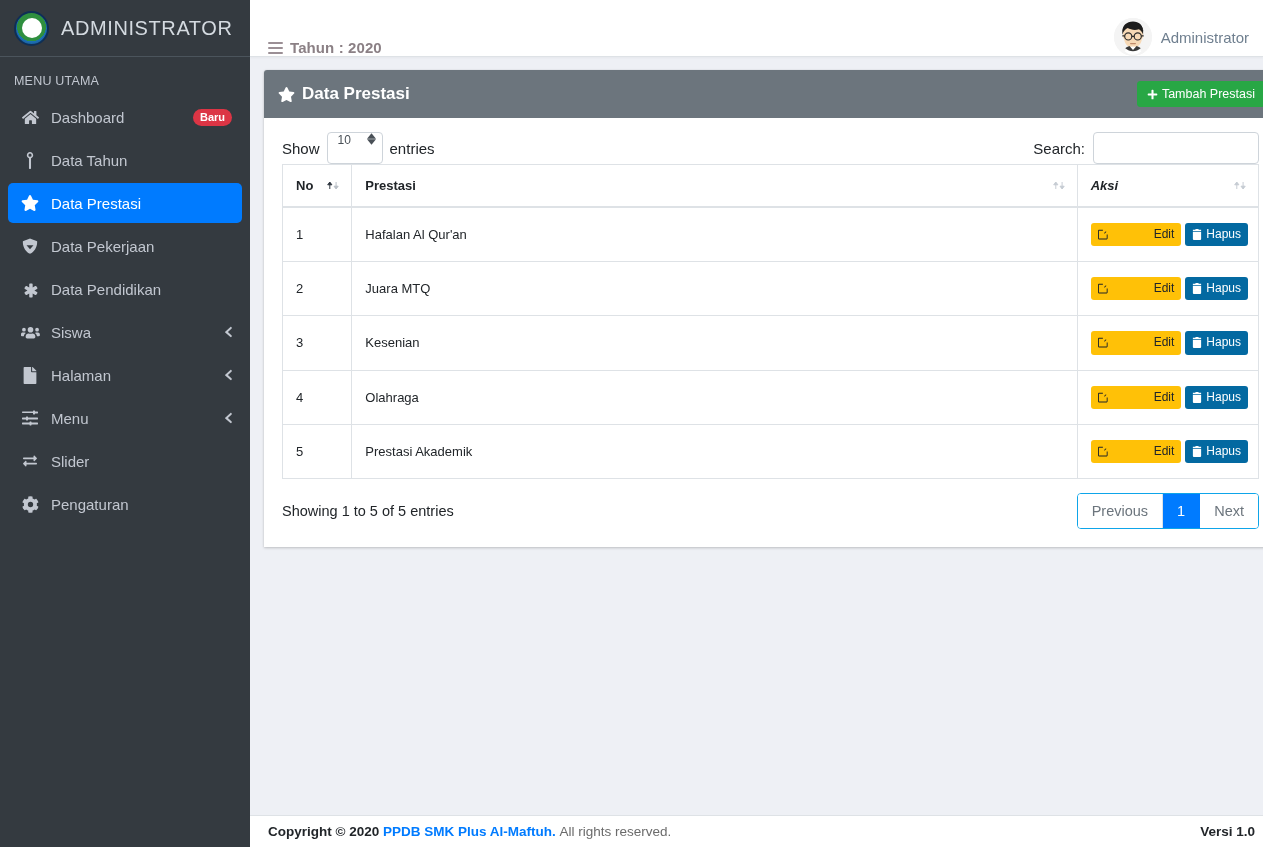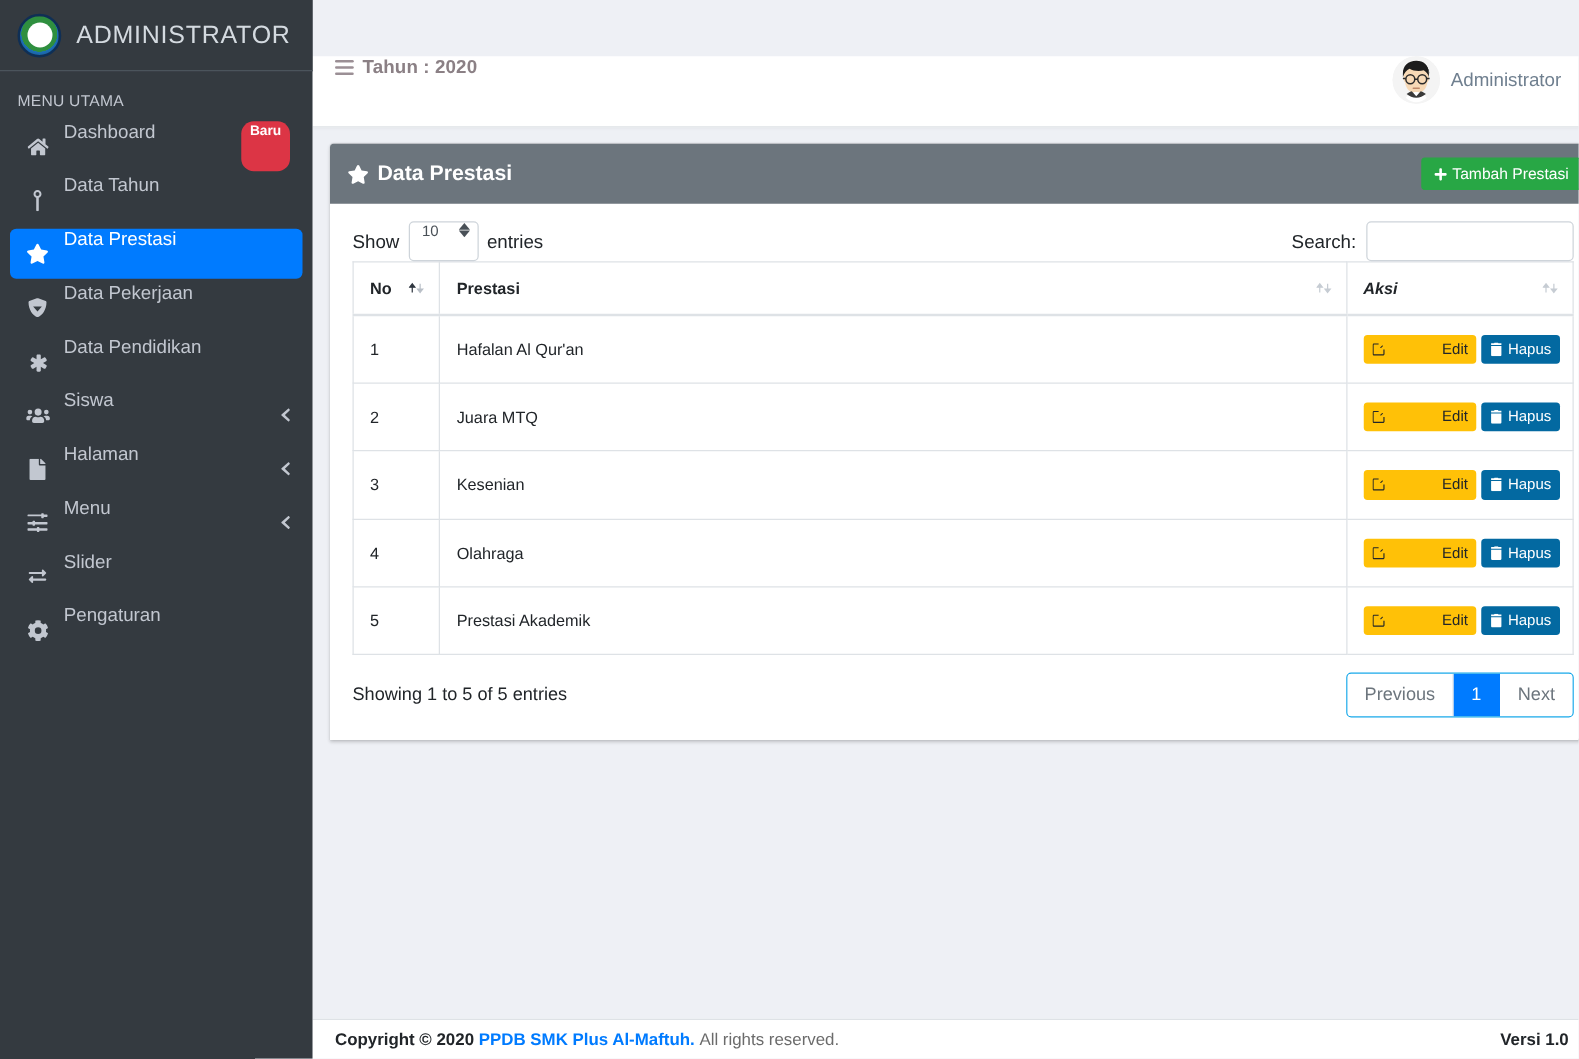--- a/index.html
+++ b/index.html
@@ -49,21 +49,21 @@
     font-weight: 400;
   }
   .menu-header {
     color: #c2c7d0;
     font-size: 12.5px;
     padding: 17px 0 9px 14px;
     letter-spacing: 0.2px;
   }
   .nav { padding: 0 8px; }
   .nav-item {
-    display: flex; 
+    display: flex; align-items: center;
     height: 40px;
     padding: 0 10px;
     margin-bottom: 3px;
     border-radius: 5px;
     color: #c2c7d0;
     font-size: 15px;
     cursor: pointer;
     position: relative;
   }
   .nav-item.active { background: #007bff; color: #fff; }
@@ -95,25 +95,25 @@
     display: flex; flex-direction: column;
     background: #eef0f5;
     height: 847px;
     position: relative;
     min-width: 0;
   }
   
   .navbar {
     height: 57px; flex: 0 0 57px;
     background: #fff;
-    display: flex; align-items: flex-start;
+    display: flex; align-items: flex-end;
     padding: 0 14px 0 18px;
     border-bottom: 1px solid #dee2e6;
     box-shadow: 0 1px 2px rgba(0,0,0,.04);
-    position: relative; z-index: 3; margin-top: 45px;
+    position: relative; z-index: 3;
   }
   .navbar-left { display: flex; align-items: center; gap: 7px; cursor: pointer; }
   .burger { display: flex; flex-direction: column; gap: 3px; }
   .burger i { display: block; width: 15px; height: 2px; background: #9b8f95; border-radius: 1px; }
   .navbar-title { color: #8b8085; font-size: 15px; font-weight: bold; letter-spacing: .1px; }
   .navbar-right { margin-left: auto; display: flex; align-items: center; gap: 9px; cursor: pointer; }
   .avatar {
     width: 38px; height: 38px; border-radius: 50%;
     background: #f2f2f2;
     overflow: hidden;

